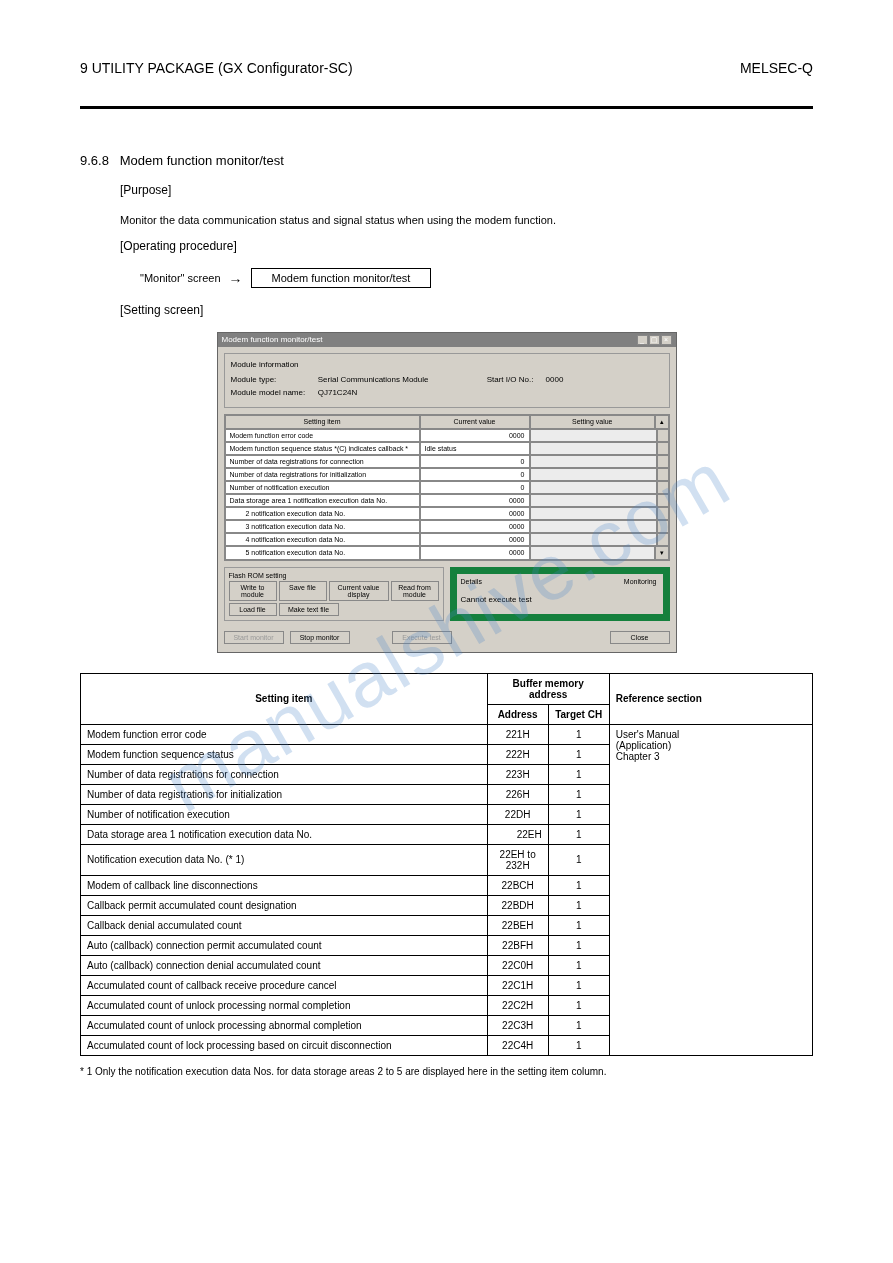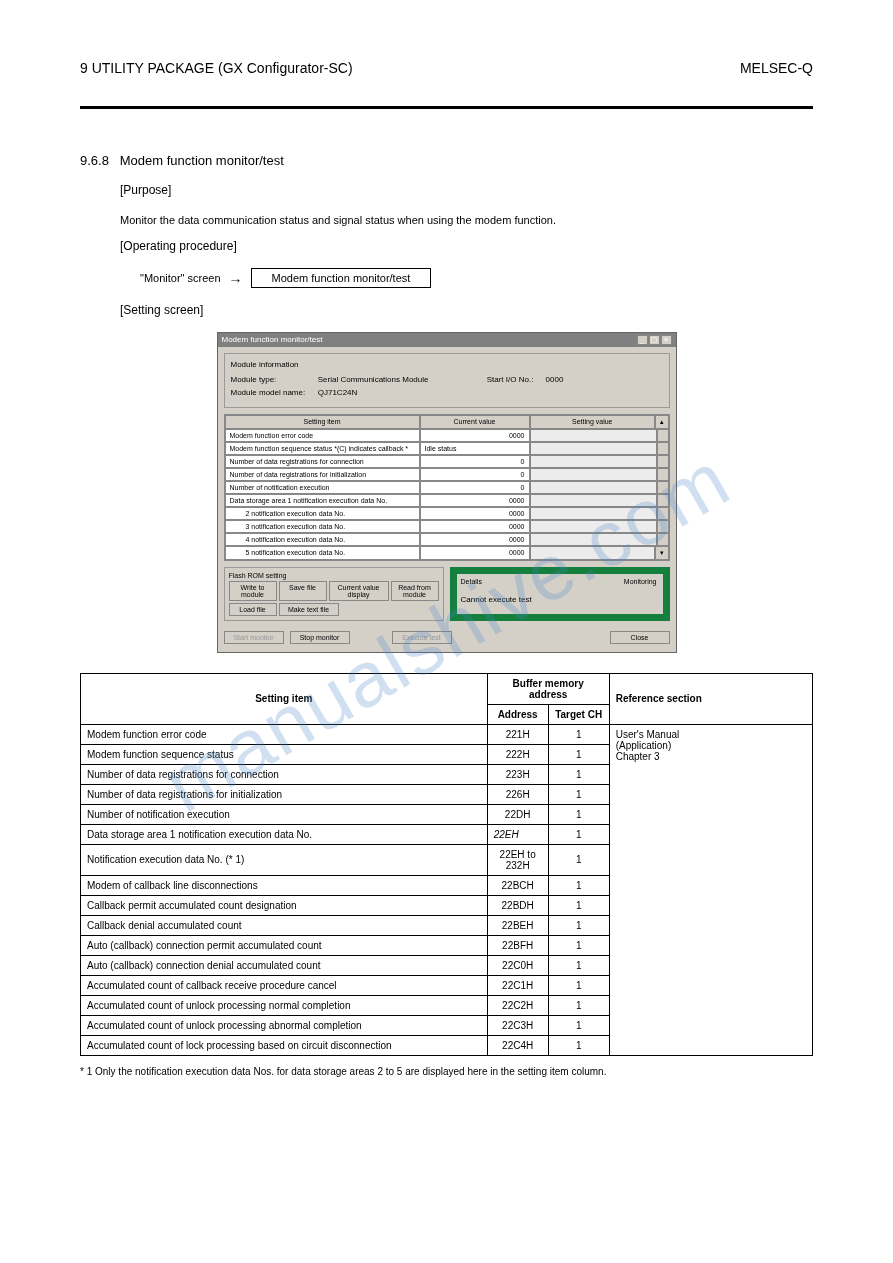--- a/index.html
+++ b/index.html
@@ -252,21 +252,21 @@
           <td style="text-align: center;">226H</td>
           <td style="text-align: center;">1</td>
         </tr>
         <tr>
           <td>Number of notification execution</td>
           <td style="text-align: center;">22DH</td>
           <td style="text-align: center;">1</td>
         </tr>
         <tr>
           <td>Data storage area 1 notification execution data No.</td>
-          <td style="text-align: left; font-style: italic;">22EH</td>
+          <td style="text-align: right;">22EH</td>
           <td style="text-align: center;">1</td>
         </tr>
         <tr>
           <td>Notification execution data No. (* 1)</td>
           <td style="text-align: center;">22EH to 232H</td>
           <td style="text-align: center;">1</td>
         </tr>
         <tr>
           <td>Modem of callback line disconnections</td>
           <td style="text-align: center;">22BCH</td>

